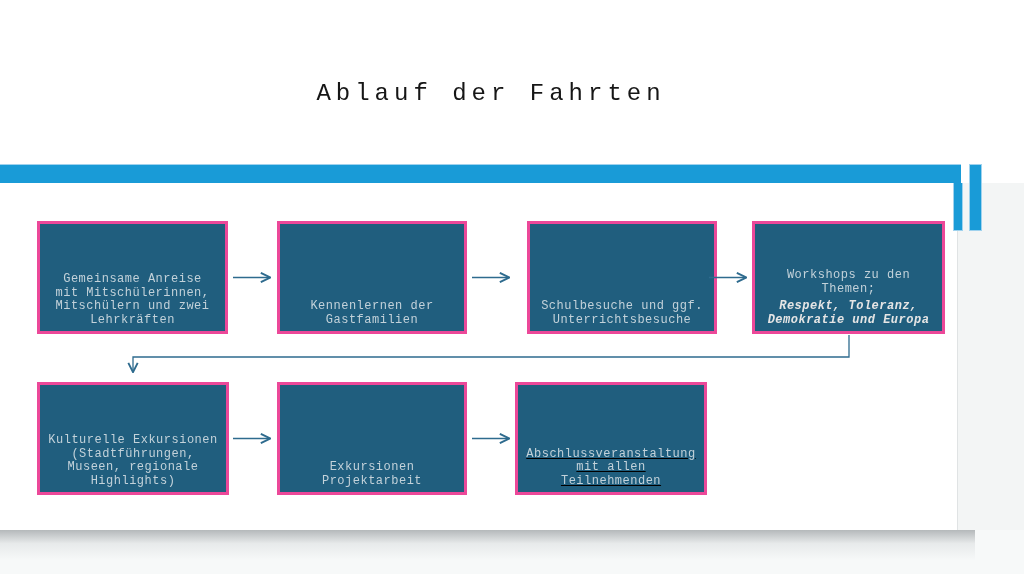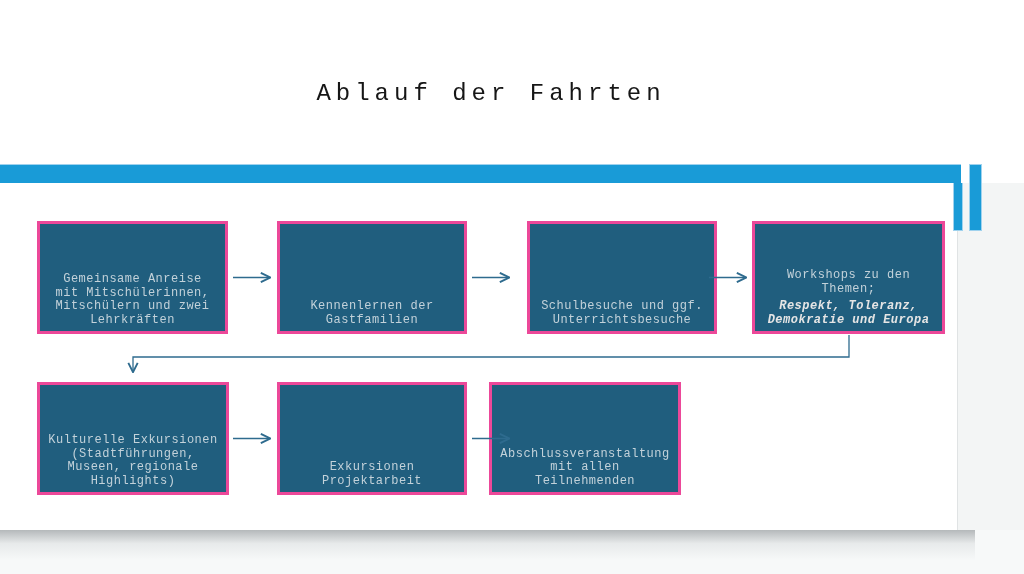--- a/index.html
+++ b/index.html
@@ -32,21 +32,21 @@
     color:#e5e5e5;font-weight:bold;font-style:italic;}
   .box-text.narrow{max-width:140px;margin:4px auto;}
   .row1{top:221px;}
   .row2{top:382px;}
   .b1{left:37px;width:191px;}
   .b2{left:277px;width:190px;}
   .b3{left:527px;width:190px;}
   .b4{left:752px;width:193px;}
   .b5{left:37px;width:192px;}
   .b6{left:277px;width:190px;}
-  .b7{left:489px;width:192px;}
+  .b7{left:515px;width:192px;text-decoration:underline;}
   .connectors{position:absolute;left:0;top:0;width:1024px;height:574px;pointer-events:none;}
 </style>
 </head>
 <body>
 
 <div class="canvas">
 
   <div class="gutter-right"></div>
   <div class="gutter-bottom"></div>
   <div class="shadow-bottom"></div>

